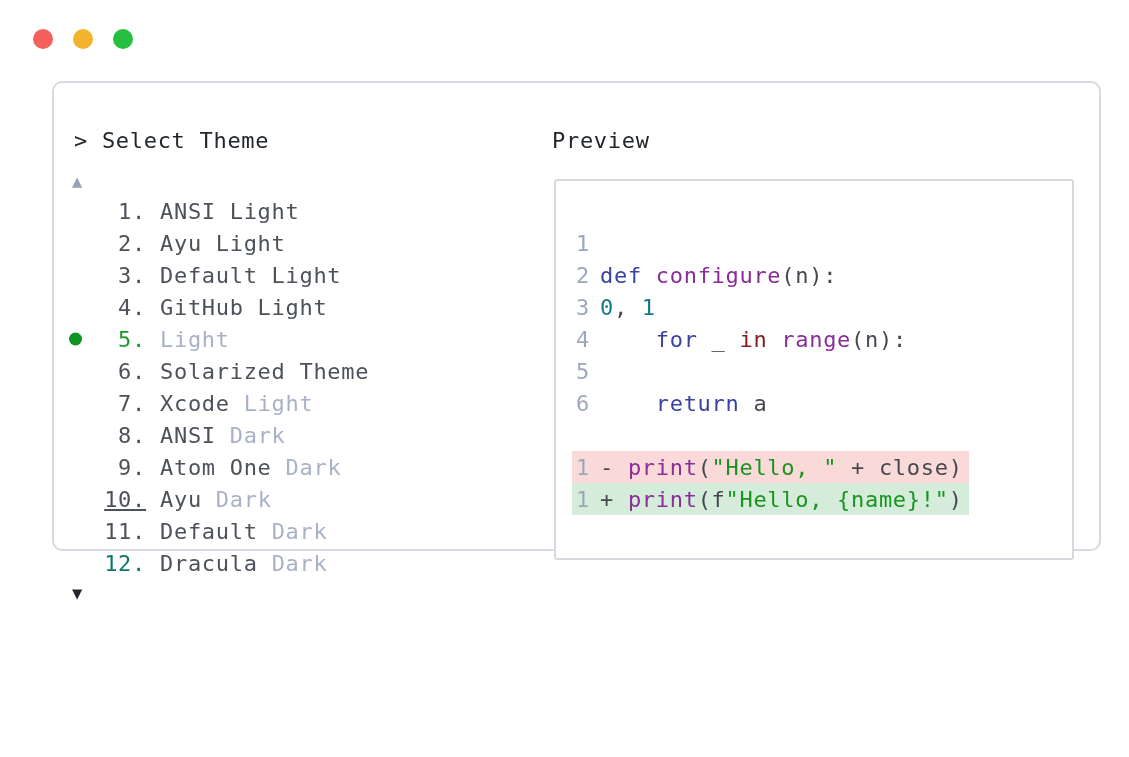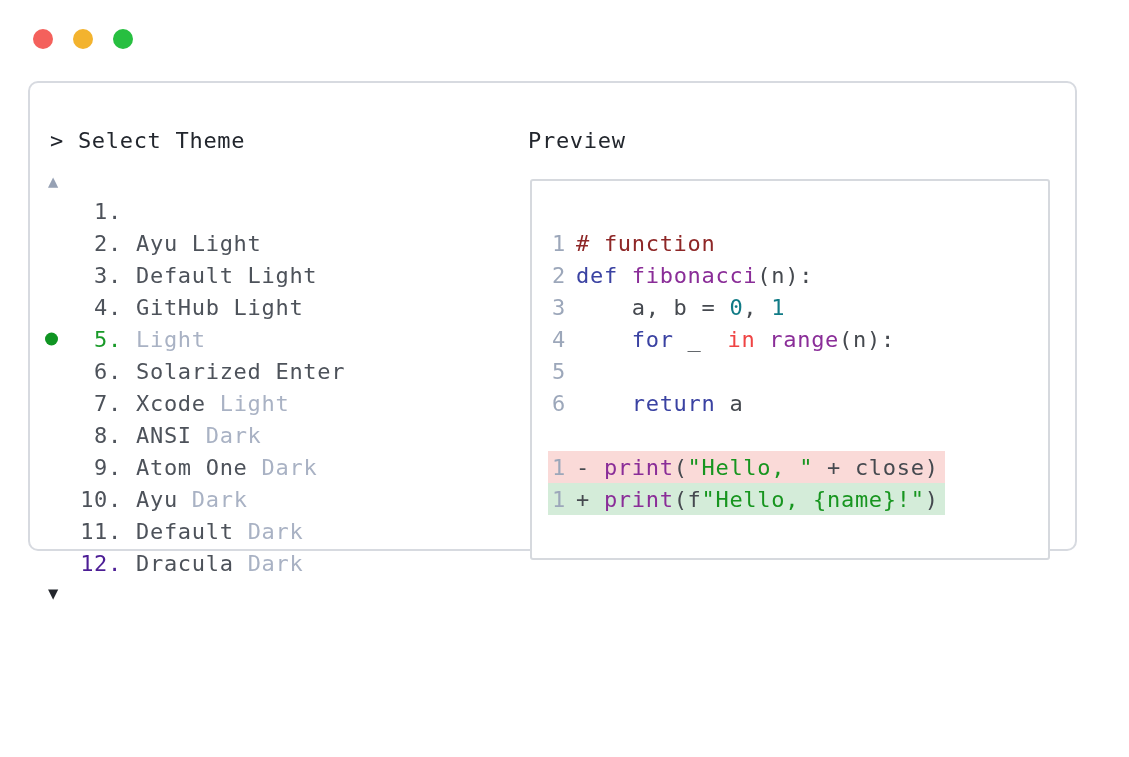--- a/index.html
+++ b/index.html
@@ -1,19 +1,19 @@
 <!DOCTYPE html>
 <html><head>
 <meta charset="utf-8">
 <style>
   html,body{margin:0;padding:0;background:#ffffff;}
   .stage{position:relative;width:1129px;height:757px;background:#ffffff;overflow:hidden;
          font-family:"DejaVu Sans Mono","Liberation Mono",monospace;}
   .tl-btn{position:absolute;top:29px;width:20px;height:20px;border-radius:50%;}
-  .panel{position:absolute;left:28px;top:81px;width:1049px;height:470px;background:#ffffff;
+  .panel{position:absolute;left:52px;top:81px;width:1049px;height:470px;background:#ffffff;
          border:2px solid #d7dae0;border-radius:10px;box-sizing:border-box;}
   .mono{font-size:22px;letter-spacing:0.7px;line-height:32px;}
   .prompt{position:absolute;left:20px;top:42px;white-space:pre;}
   .preview-label{position:absolute;left:498px;top:42px;white-space:pre;}
   .scroll-up{position:absolute;left:18px;top:82px;font-size:17px;line-height:32px;}
   .scroll-down{position:absolute;left:18px;top:494px;font-size:17px;line-height:32px;}
   .theme-list{position:absolute;left:0;top:112px;}
   .row{display:flex;align-items:center;height:32px;font-size:22px;letter-spacing:0.7px;}
   .bullet{width:36px;height:32px;position:relative;flex:none;}
   .bullet .dot{position:absolute;left:15px;top:50%;transform:translateY(-50%);
@@ -42,20 +42,21 @@
   <div class="panel">
 
     <div class="prompt mono" style="color: rgb(34, 38, 45);">&gt; Select Theme</div>
 
     <div class="scroll-up" style="color: rgb(150, 161, 180);">▲</div>
 
     <div class="theme-list">
         <div class="row">
           <span class="bullet"></span>
           <span class="num" style="color: rgb(77, 82, 90);">1.</span>
+          <span class="name" style="color: rgb(77, 82, 90);">ANSI Light</span>
         </div>
         <div class="row">
           <span class="bullet"></span>
           <span class="num" style="color: rgb(77, 82, 90);">2.</span>
           <span class="name" style="color: rgb(77, 82, 90);">Ayu Light</span>
         </div>
         <div class="row">
           <span class="bullet"></span>
           <span class="num" style="color: rgb(77, 82, 90);">3.</span>
           <span class="name" style="color: rgb(77, 82, 90); text-align: center;">Default Light</span>
@@ -68,21 +69,21 @@
         <div class="row">
           <span class="bullet">
             <span class="dot" style="background: rgb(15, 148, 34);"></span>
           </span>
           <span class="num" style="color: rgb(24, 154, 40);">5.</span>
           <span class="suffix" style="color: rgb(169, 178, 196);">Light</span>
         </div>
         <div class="row">
           <span class="bullet"></span>
           <span class="num" style="color: rgb(77, 82, 90);">6.</span>
-          <span class="name" style="color: rgb(77, 82, 90);">Solarized Enter</span>
+          <span class="name" style="color: rgb(77, 82, 90);">Solarized Theme</span>
         </div>
         <div class="row">
           <span class="bullet"></span>
           <span class="num" style="color: rgb(77, 82, 90);">7.</span>
           <span class="name" style="color: rgb(77, 82, 90);">Xcode</span>
           <span class="suffix" style="color: rgb(169, 178, 196);">Light</span>
         </div>
         <div class="row">
           <span class="bullet"></span>
           <span class="num" style="color: rgb(77, 82, 90);">8.</span>
@@ -90,69 +91,67 @@
           <span class="suffix" style="color: rgb(169, 178, 196);">Dark</span>
         </div>
         <div class="row">
           <span class="bullet"></span>
           <span class="num" style="color: rgb(77, 82, 90);">9.</span>
           <span class="name" style="color: rgb(77, 82, 90);">Atom One</span>
           <span class="suffix" style="color: rgb(169, 178, 196);">Dark</span>
         </div>
         <div class="row">
           <span class="bullet"></span>
-          <span class="num" style="color: rgb(77, 82, 90);">10.</span>
+          <span class="num" style="color: rgb(77, 82, 90); text-decoration: underline;">10.</span>
           <span class="name" style="color: rgb(77, 82, 90);">Ayu</span>
           <span class="suffix" style="color: rgb(169, 178, 196);">Dark</span>
         </div>
         <div class="row">
           <span class="bullet"></span>
           <span class="num" style="color: rgb(77, 82, 90);">11.</span>
           <span class="name" style="color: rgb(77, 82, 90);">Default</span>
           <span class="suffix" style="color: rgb(169, 178, 196);">Dark</span>
         </div>
         <div class="row">
           <span class="bullet"></span>
-          <span class="num" style="color: #4c1d95; text-align: right;">12.</span>
+          <span class="num" style="color: #0f766e; text-align: right;">12.</span>
           <span class="name" style="color: rgb(77, 82, 90);">Dracula</span>
           <span class="suffix" style="color: rgb(169, 178, 196);">Dark</span>
         </div>
       </div>
 
     <div class="scroll-down" style="color: rgb(35, 38, 44);">▼</div>
 
 
     <div class="preview-label mono" style="color: rgb(34, 38, 45);">Preview</div>
 
     <div class="pbox">
       <div class="code">
           <div class="cline">
             <span class="ln" style="color: rgb(156, 167, 186);">1</span>
-            <span class="tok" style="color: rgb(142, 39, 39);"># function</span>
           </div>
           <div class="cline">
             <span class="ln" style="color: rgb(156, 167, 186);">2</span>
             <span class="tok" style="color: rgb(58, 66, 162);">def</span>
             <span class="tok" style="color: rgb(69, 73, 79);"> </span>
-            <span class="tok" style="color: rgb(138, 45, 152);">fibonacci</span>
+            <span class="tok" style="color: rgb(138, 45, 152);">configure</span>
             <span class="tok" style="color: rgb(69, 73, 79);">(n):</span>
           </div>
           <div class="cline">
             <span class="ln" style="color: rgb(156, 167, 186);">3</span>
-            <span class="tok" style="color: rgb(69, 73, 79);">    a, b = </span>
             <span class="tok" style="color: rgb(17, 123, 134);">0</span>
             <span class="tok" style="color: rgb(69, 73, 79);">, </span>
             <span class="tok" style="color: rgb(17, 123, 134);">1</span>
           </div>
           <div class="cline">
             <span class="ln" style="color: rgb(156, 167, 186);">4</span>
             <span class="tok" style="color: rgb(69, 73, 79);">    </span>
             <span class="tok" style="color: rgb(58, 66, 162);">for</span>
             <span class="tok" style="color: rgb(69, 73, 79);"> _ </span>
-            <span class="tok" style="color: #ef4444; margin-left: 12px;">in</span>
+            <span class="tok" style="color: #7f1d1d;">in</span>
             <span class="tok" style="color: rgb(69, 73, 79);"> </span>
             <span class="tok" style="color: rgb(138, 45, 152);">range</span>
             <span class="tok" style="color: rgb(69, 73, 79);">(n):</span>
           </div>
           <div class="cline">
             <span class="ln" style="color: rgb(156, 167, 186);">5</span>
           </div>
           <div class="cline">
             <span class="ln" style="color: rgb(156, 167, 186);">6</span>
             <span class="tok" style="color: rgb(69, 73, 79);">    </span>

